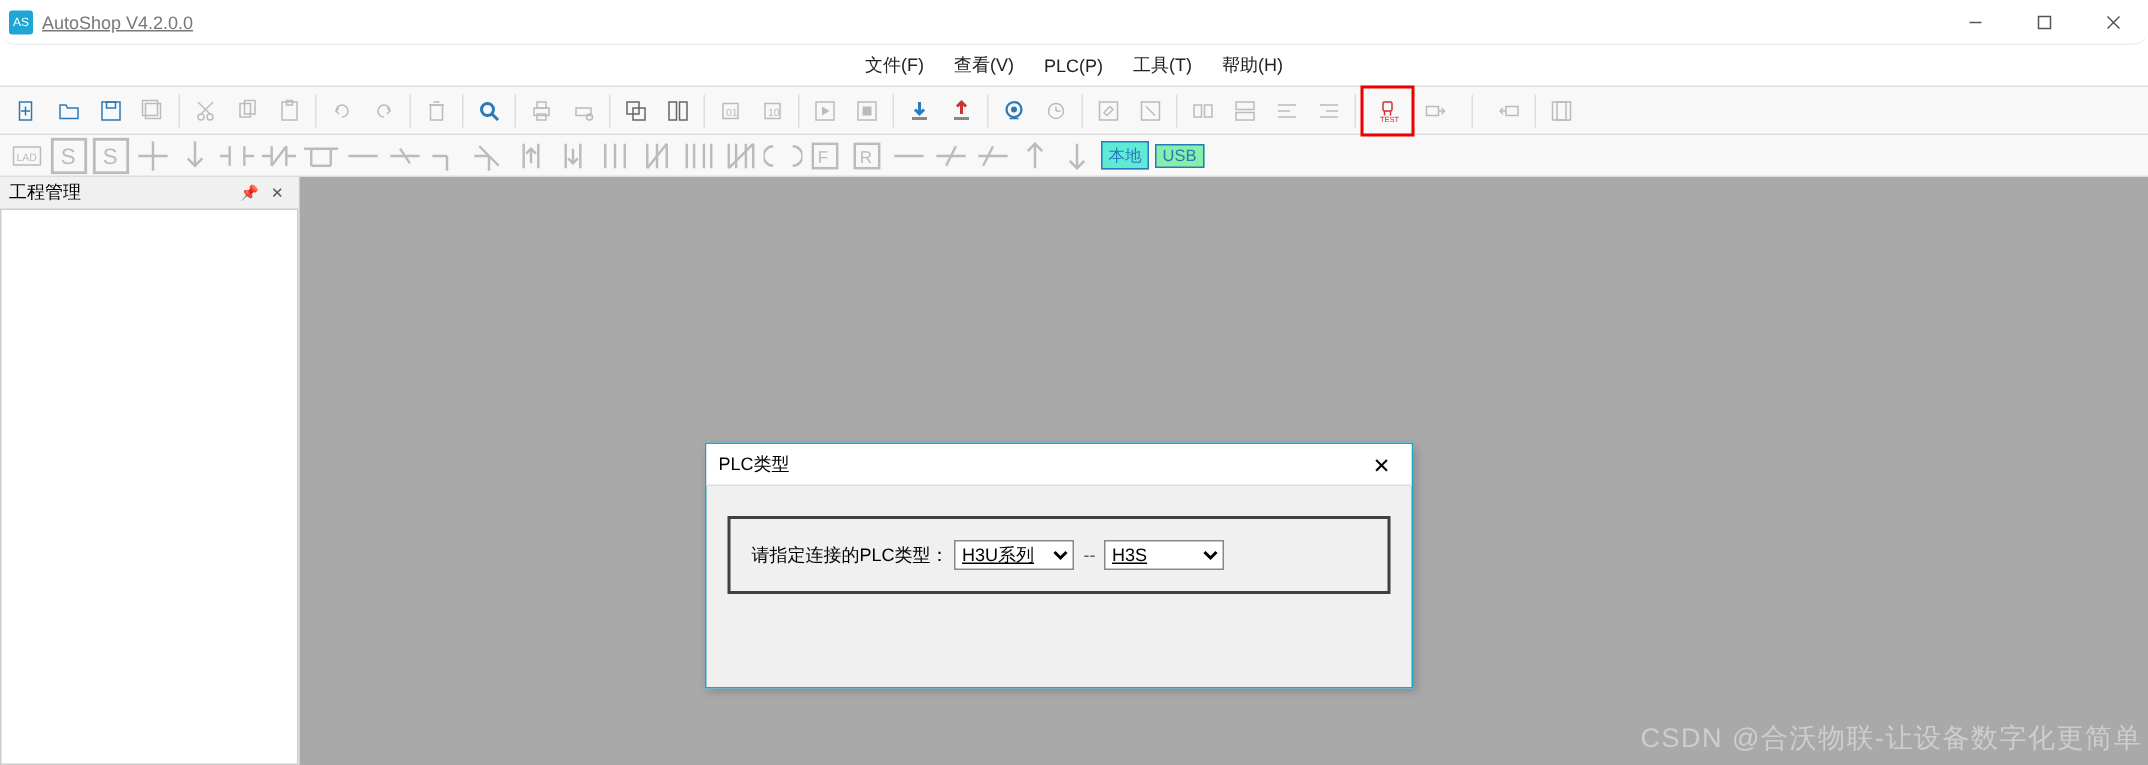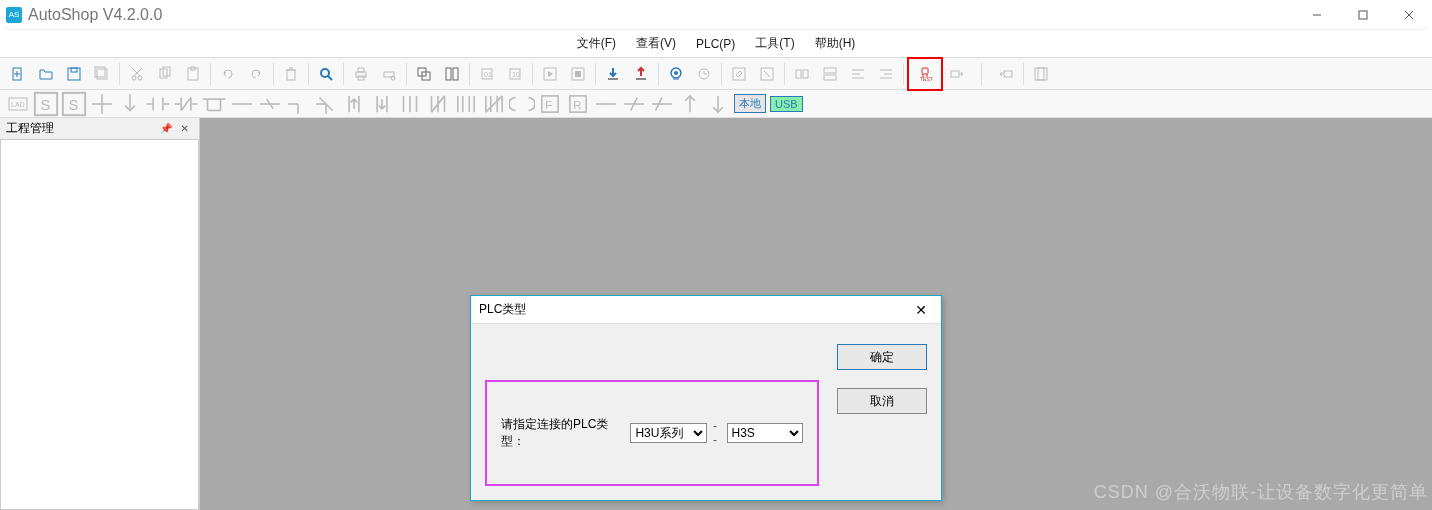--- a/index.html
+++ b/index.html
@@ -1,55 +1,55 @@
 <!DOCTYPE html>
 <html><head>
 <meta charset="utf-8">
 <style>
 * { box-sizing: border-box; margin: 0; padding: 0; font-family: "Microsoft YaHei", Arial, sans-serif; }
 body { width: 1432px; height: 510px; background: #fff; overflow: hidden; position: relative; font-size: 12px; }
 
 .titlebar { height: 30px; background: #fff; display: flex; align-items: center; border-bottom: 1px solid #eee; border-radius: 10px; }
 .titlebar .app-icon { width: 16px; height: 16px; background: #1ea6d6; margin: 0 6px 0 6px; border-radius: 2px; display: flex; align-items: center; justify-content: center; color: #fff; font-size: 8px; }
-.titlebar .title { color: #777; font-size: 16px; }
+.titlebar .title { color: #777; font-size: 12px; text-decoration: underline; }
 .titlebar .spacer { flex: 1; }
 .titlebar .winbtn { width: 46px; height: 30px; display: flex; align-items: center; justify-content: center; color: #555; }
 
 .menubar { height: 28px; display: flex; align-items: center; padding: 0 4px; border-bottom: 1px solid #ddd; justify-content: center; }
 .menubar .menu-item { padding: 4px 10px; color: #222; font-size: 12px; }
 
 .toolbar { height: 32px; display: flex; align-items: center; padding: 2px 4px; border-bottom: 1px solid #ddd; background: #f8f8f8; }
 .toolbar .tbtn { width: 26px; height: 26px; display: flex; align-items: center; justify-content: center; margin: 0 1px; border: 1px solid transparent; color: #888; }
 .toolbar .tbtn svg { width: 16px; height: 16px; }
 .toolbar .tbtn.blue { color: #2a7ab9; }
 .toolbar .tbtn.dis { color: #bbb; }
 .toolbar .sep { width: 1px; height: 22px; background: #ddd; margin: 0 3px; }
 .toolbar .highlight-red { border: 2px solid #e00; padding: 2px; }
 
 .toolbar2 { height: 28px; display: flex; align-items: center; padding: 2px 4px; border-bottom: 1px solid #ddd; background: #f8f8f8; }
 .toolbar2 .tbtn { width: 26px; height: 24px; display: flex; align-items: center; justify-content: center; margin: 0 1px; color: #bbb; }
 .toolbar2 .tag { border: 1px solid #2a7ab9; color: #2a7ab9; padding: 1px 4px; font-size: 11px; margin: 0 2px; background: #86efac; }
-.toolbar2 .tag.sel { background: #e5e5e5; }
+.toolbar2 .tag.sel { background: #5eead4; }
 
 .workarea { display: flex; height: calc(510px - 30px - 28px - 32px - 28px); border-radius: 23px; }
 .panel { width: 200px; background: #fff; border-right: 1px solid #ccc; }
 .panel-head { height: 22px; display: flex; align-items: center; padding: 0 6px; background: #f0f0f0; border-bottom: 1px solid #ccc; font-size: 12px; }
 .panel-head .spacer { flex: 1; }
 .panel-head .pin { font-size: 10px; color: #555; margin: 0 4px; }
 .panel-body { height: calc(100% - 22px); background: #fff; border: 1px solid #ccc; border-top: none; margin: 0; }
 .canvas { flex: 1; background: #a9a9a9; position: relative; }
 
-.dialog { position: absolute; left: 470px; top: 295px; width: 472px; height: 206px; background: #f0f0f0; border: 1px solid #1aa7c7; box-shadow: 2px 2px 6px rgba(0,0,0,0.2); }
+.dialog { position: absolute; left: 470px; top: 295px; width: 472px; height: 164px; background: #f0f0f0; border: 1px solid #1aa7c7; box-shadow: 2px 2px 6px rgba(0,0,0,0.2); }
 .dialog-title { height: 28px; background: #fff; display: flex; align-items: center; padding: 0 8px; border-bottom: 1px solid #ddd; font-size: 12px; }
 .dialog-title .spacer { flex: 1; }
 .dialog-title .xbtn { width: 24px; height: 24px; display: flex; align-items: center; justify-content: center; font-size: 14px; }
 .dialog-body { padding: 20px 14px; display: flex; }
-.field-box { border: 2px solid #d946ef; padding: 34px 14px; display: flex; align-items: center; flex: 1; margin-top: 36px; }
+.field-box { border: 2px solid #404040; padding: 14px 14px; display: flex; align-items: center; flex: 1; }
 .field-box label { font-size: 12px; margin-right: 4px; }
-.field-box select { height: 20px; border: 1px solid #888; font-size: 12px; background: #fff; }
+.field-box select { height: 20px; border: 1px solid #888; font-size: 12px; background: #fff; text-decoration: underline; }
 .field-box .dash { margin: 0 6px; color: #555; }
 .btn-col { width: 90px; margin-left: 18px; display: flex; flex-direction: column; gap: 18px; }
 .btn-col button { height: 26px; background: #e8e8e8; border: 1px solid #888; font-size: 12px; }
 .btn-col button.primary { border: 1px solid #2a7ab9; }
 
 .watermark { position: absolute; right: 4px; bottom: 6px; color: rgba(230,230,230,0.6); font-size: 18px; letter-spacing: 1px; pointer-events: none; }
 </style>
 </head>
 <body>
 
@@ -526,20 +526,16 @@
     <div class="field-box">
       <label>请指定连接的PLC类型：</label>
       <select style="width:80px">
         <option>H3U系列</option>
       </select>
       <span class="dash">--</span>
       <select style="width:80px">
         <option>H3S</option>
       </select>
     </div>
-    <div class="btn-col">
-      <button class="primary">确定</button>
-      <button>取消</button>
-    </div>
   </div>
 </div>
 
 <div class="watermark">CSDN @合沃物联-让设备数字化更简单</div>
 
 </body></html>

